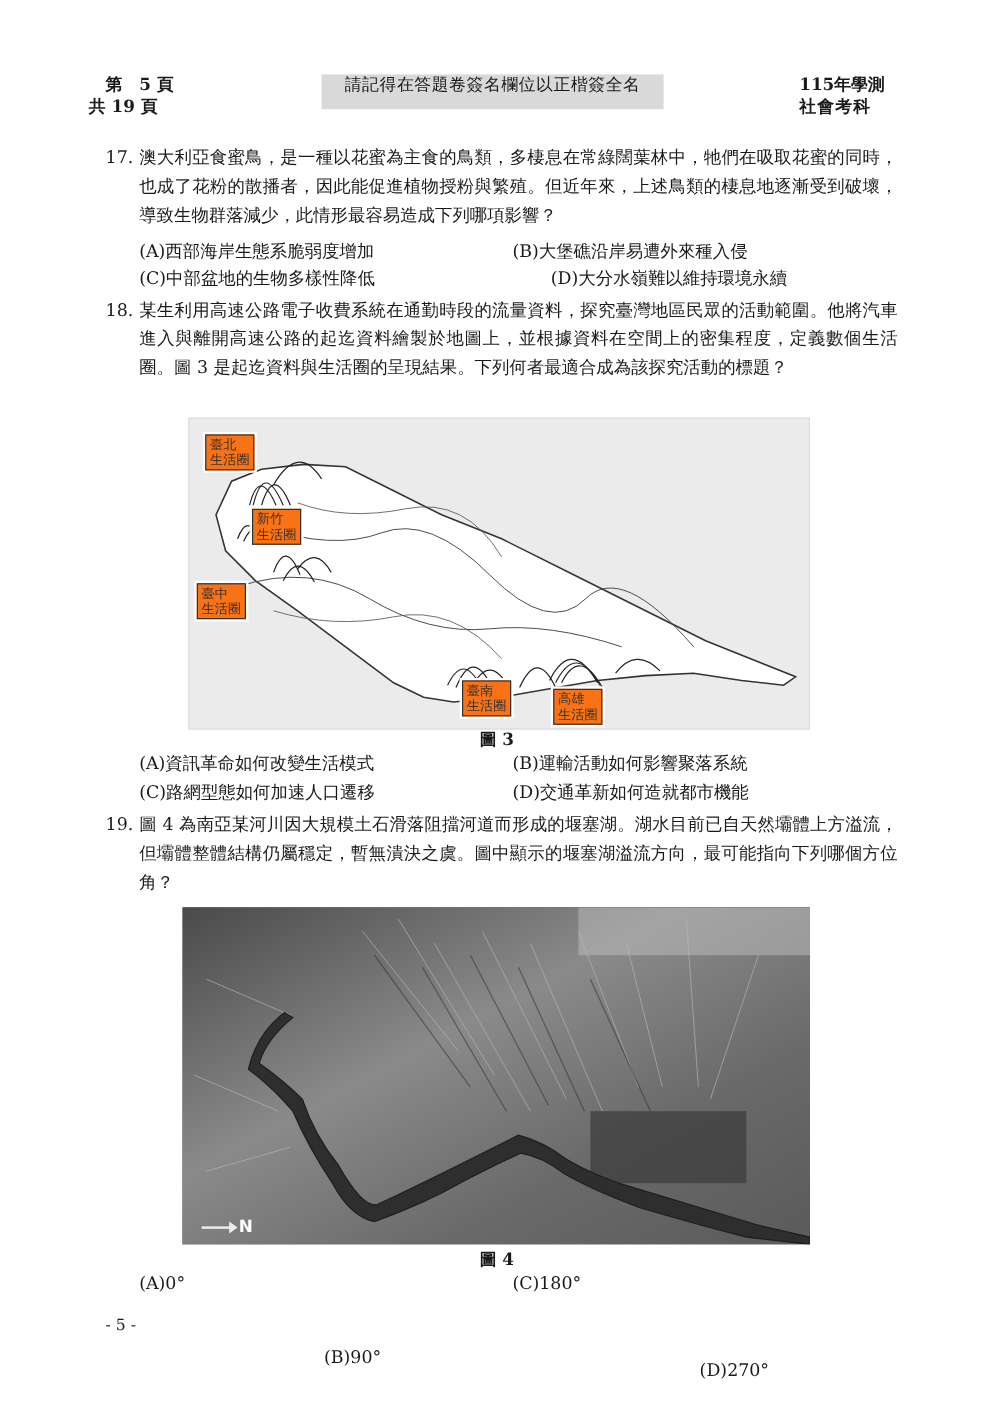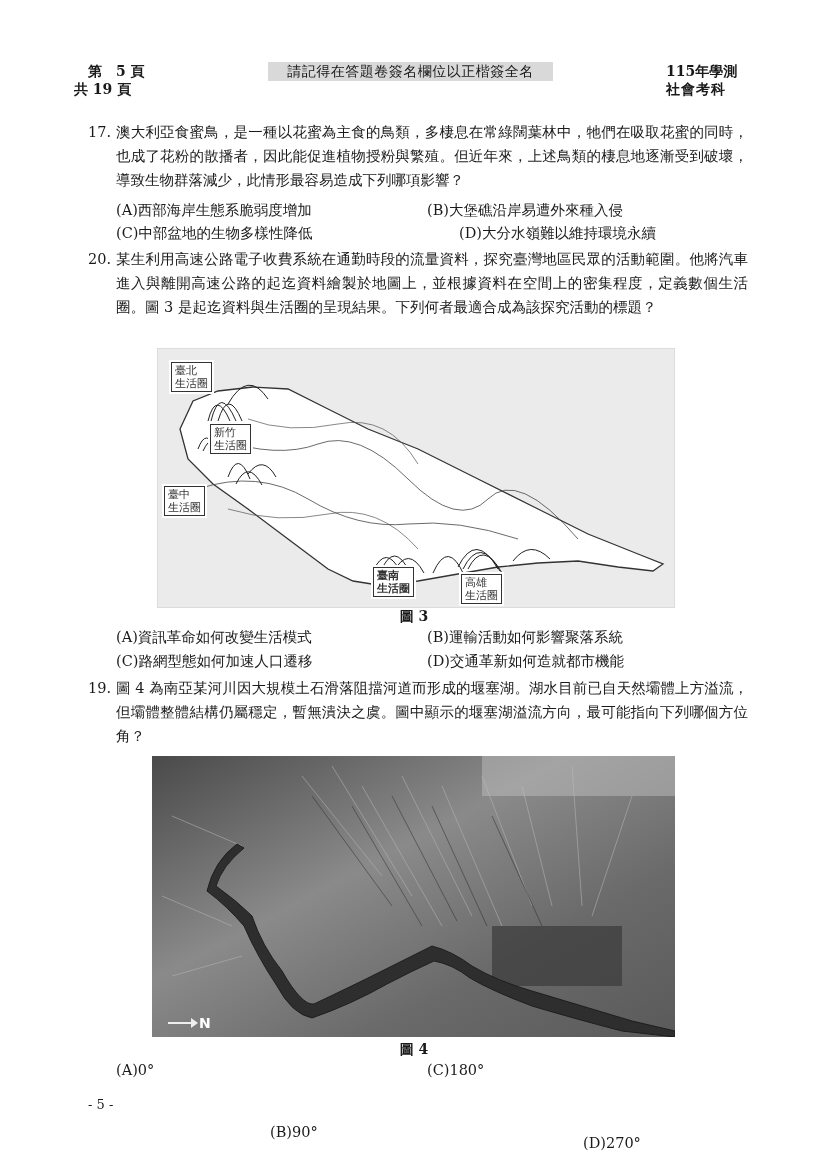--- a/index.html
+++ b/index.html
@@ -4,38 +4,38 @@
 <style>
   html, body { margin: 0; padding: 0; }
   body {
     width: 827px; height: 1170px; background: #ffffff; position: relative;
     font-family: "DejaVu Serif", "Liberation Serif", serif; color: #1a1a1a;
     overflow: hidden;
   }
   .abs { position: absolute; }
   .hdr { font-size: 14px; line-height: 18px; font-weight: bold; }
   .hdr-center {
-    left: 268px; top: 62px; width: 285px; height: 19px; background: #d9d9d9;
+    left: 268px; top: 62px; width: 285px; height: 29px; background: #d9d9d9;
     font-size: 14px; line-height: 19px; text-align: center; letter-spacing: 0.5px;
   }
   .q { left: 88px; width: 660px; font-size: 14.5px; line-height: 24px; }
   .q .num { position: absolute; left: 0; top: 0; }
   .q .body { margin-left: 28px; text-align: justify; }
   .opt { position: absolute; font-size: 14.5px; line-height: 22px; white-space: nowrap; }
   .caption { font-size: 14px; text-align: center; width: 60px; font-weight: bold; }
   .fig3 {
     left: 157px; top: 348px; width: 516px; height: 258px; background: #ebebeb;
     border: 1px solid #dcdcdc; overflow: hidden;
   }
   .fig4 {
     left: 152px; top: 756px; width: 523px; height: 281px; background: #555;
     overflow: hidden;
   }
   .label-box {
-    position: absolute; background: #ffffff; border: 1px solid #333;
+    position: absolute; background: #f97316; border: 1px solid #333;
     font-size: 11px; line-height: 13px; padding: 1px 3px; color: #333;
     box-shadow: 0 0 0 2px #fff;
   }
   .north {
     position: absolute; left: 16px; bottom: 6px; color: #fff;
     font-family: "DejaVu Sans", sans-serif; font-weight: bold; font-size: 14px;
     display: flex; align-items: center;
   }
   .north .arrow { width: 28px; height: 2px; background: #eee; position: relative; margin-right: 3px; }
   .north .arrow::after {
@@ -56,21 +56,21 @@
 <div class="abs q" style="top:120px;">
   <span class="num">17.</span>
   <div class="body">澳大利亞食蜜鳥，是一種以花蜜為主食的鳥類，多棲息在常綠闊葉林中，牠們在吸取花蜜的同時，也成了花粉的散播者，因此能促進植物授粉與繁殖。但近年來，上述鳥類的棲息地逐漸受到破壞，導致生物群落減少，此情形最容易造成下列哪項影響？</div>
 </div>
 <div class="opt" style="left:116px; top:199px;">(A)西部海岸生態系脆弱度增加</div>
 <div class="opt" style="left:427px; top:199px;">(B)大堡礁沿岸易遭外來種入侵</div>
 <div class="opt" style="left:116px; top:222px;">(C)中部盆地的生物多樣性降低</div>
 <div class="opt" style="left:427px; top:222px;margin-left:32px;">(D)大分水嶺難以維持環境永續</div>
 
 <div class="abs q" style="top:247px;">
-  <span class="num">20.</span>
+  <span class="num">18.</span>
   <div class="body">某生利用高速公路電子收費系統在通勤時段的流量資料，探究臺灣地區民眾的活動範圍。他將汽車進入與離開高速公路的起迄資料繪製於地圖上，並根據資料在空間上的密集程度，定義數個生活圈。圖 3 是起迄資料與生活圈的呈現結果。下列何者最適合成為該探究活動的標題？</div>
 </div>
 
 <div class="abs fig3">
   <svg width="516" height="258" viewBox="0 0 516 258">
     <path d="M22,80 L35,52 L60,42 L95,38 L130,40 L170,60 L210,80 L260,100 L320,130 L380,160 L430,185 L480,205 L505,215 L495,222 L460,218 L420,212 L380,214 L340,218 L300,225 L260,232 L220,236 L195,232 L170,220 L130,190 L90,160 L55,135 L30,110 Z" fill="#ffffff" stroke="#333" stroke-width="1.3"></path>
     <path d="M60,90 Q120,110 160,95 T250,130 T330,150 T420,190" fill="none" stroke="#444" stroke-width="0.8"></path>
     <path d="M40,140 Q100,120 150,150 T250,175 T360,190" fill="none" stroke="#444" stroke-width="0.8"></path>
     <path d="M90,70 Q130,85 180,75 T260,115" fill="none" stroke="#555" stroke-width="0.7"></path>
     <path d="M70,160 Q120,175 170,165 T260,200" fill="none" stroke="#555" stroke-width="0.7"></path>
@@ -90,21 +90,21 @@
       <path d="M275,224 Q290,190 306,226"></path>
       <path d="M300,218 Q318,182 340,220"></path>
         <path d="M305,220 Q322,186 342,222"></path>
         <path d="M310,220 Q325,190 344,224"></path>
       <path d="M355,212 Q372,190 392,210"></path>
     </g>
   </svg>
   <div class="label-box" style="left:13px; top:13px;">臺北<br>生活圈</div>
   <div class="label-box" style="left:52px; top:75px;">新竹<br>生活圈</div>
   <div class="label-box" style="left:6px; top:137px;">臺中<br>生活圈</div>
-  <div class="label-box" style="left:215px; top:218px;font-weight:bold;">臺南<br>生活圈</div>
+  <div class="label-box" style="left:227px; top:218px;">臺南<br>生活圈</div>
   <div class="label-box" style="left:303px; top:225px;">高雄<br>生活圈</div>
 </div>
 <div class="abs caption" style="left:384px; top:608px;">圖 3</div>
 
 <div class="opt" style="left:116px; top:626px;text-align:right;">(A)資訊革命如何改變生活模式</div>
 <div class="opt" style="left:427px; top:626px;">(B)運輸活動如何影響聚落系統</div>
 <div class="opt" style="left:116px; top:650px;">(C)路網型態如何加速人口遷移</div>
 <div class="opt" style="left:427px; top:650px;">(D)交通革新如何造就都市機能</div>
 
 <div class="abs q" style="top:676px;">

